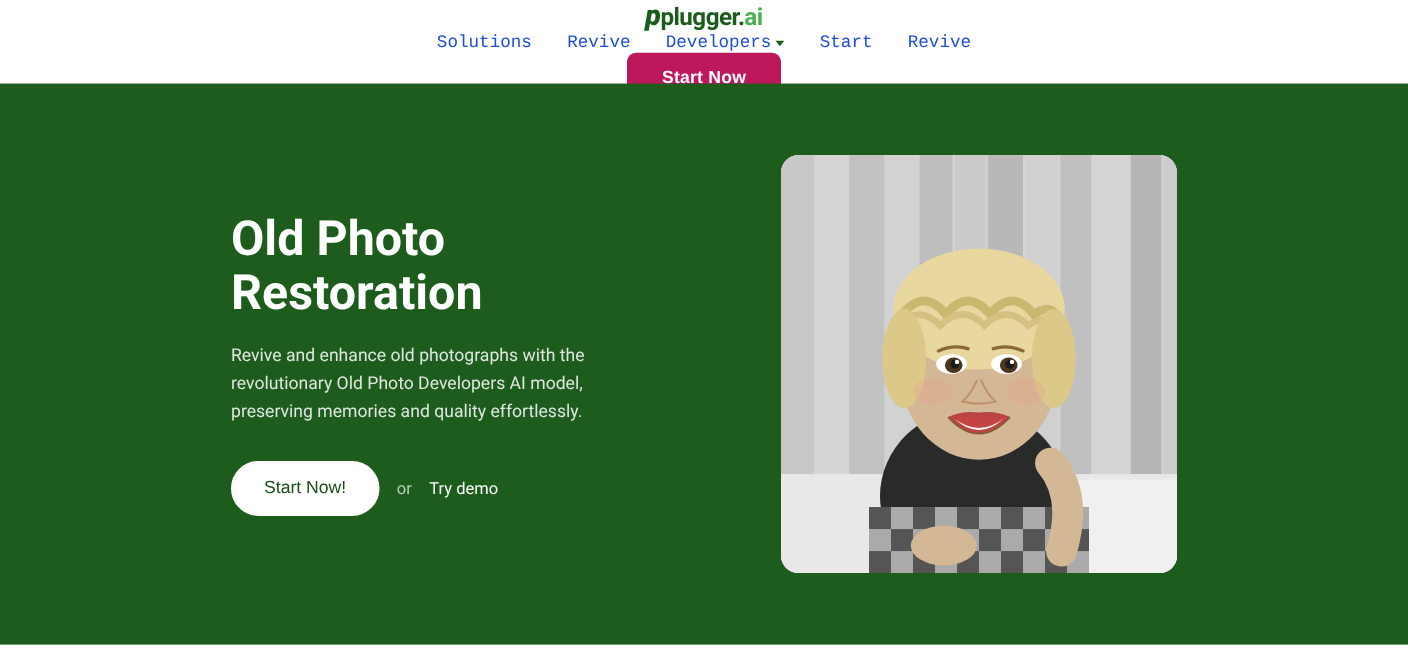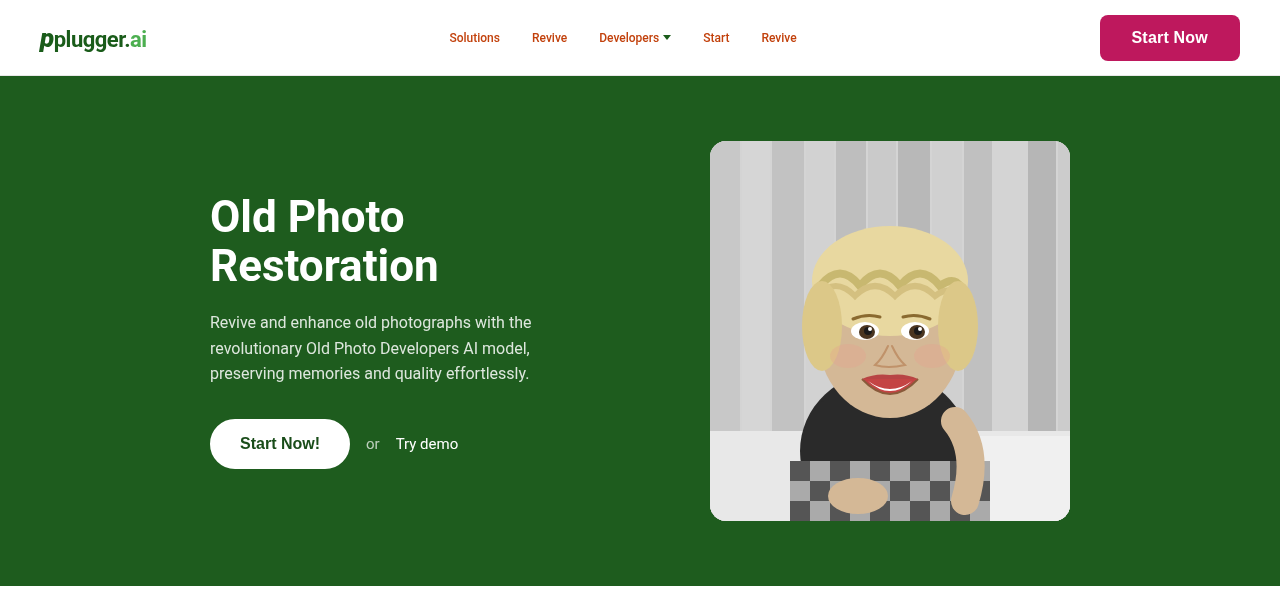--- a/index.html
+++ b/index.html
@@ -17,20 +17,21 @@
 
     
     header {
       display: flex;
       align-items: center;
       justify-content: space-between;
       padding: 0 40px;
       height: 76px;
       background: #ffffff;
       border-bottom: 1px solid #e8e8e8;
+      flex-direction: column;
     }
 
     .logo-area {
       display: flex;
       align-items: center;
     }
 
     .logo-text {
       font-size: 24px;
       font-weight: 700;
@@ -39,23 +40,24 @@
     }
 
     nav {
       display: flex;
       align-items: center;
       gap: 32px;
     }
 
     nav a {
       text-decoration: none;
-      color: #c2410c;
-      font-size: 12px;
+      color: #1d4ed8;
+      font-size: 16px;
       font-weight: 500;
+      font-family: Liberation Mono, monospace;
     }
 
     .nav-developers {
       display: flex;
       align-items: center;
       gap: 4px;
     }
 
     .chevron-down {
       display: inline-block;
@@ -117,21 +119,21 @@
       gap: 16px;
     }
 
     .btn-start-now-hero {
       background: #ffffff;
       color: #1a4d1a;
       border: 2px solid #ffffff;
       border-radius: 50px;
       padding: 14px 28px;
       font-size: 16px;
-      font-weight: 700;
+      font-weight: 400;
       cursor: pointer;
     }
 
     .hero-or {
       color: rgba(255,255,255,0.7);
       font-size: 15px;
     }
 
     .hero-try-demo {
       color: #ffffff;

